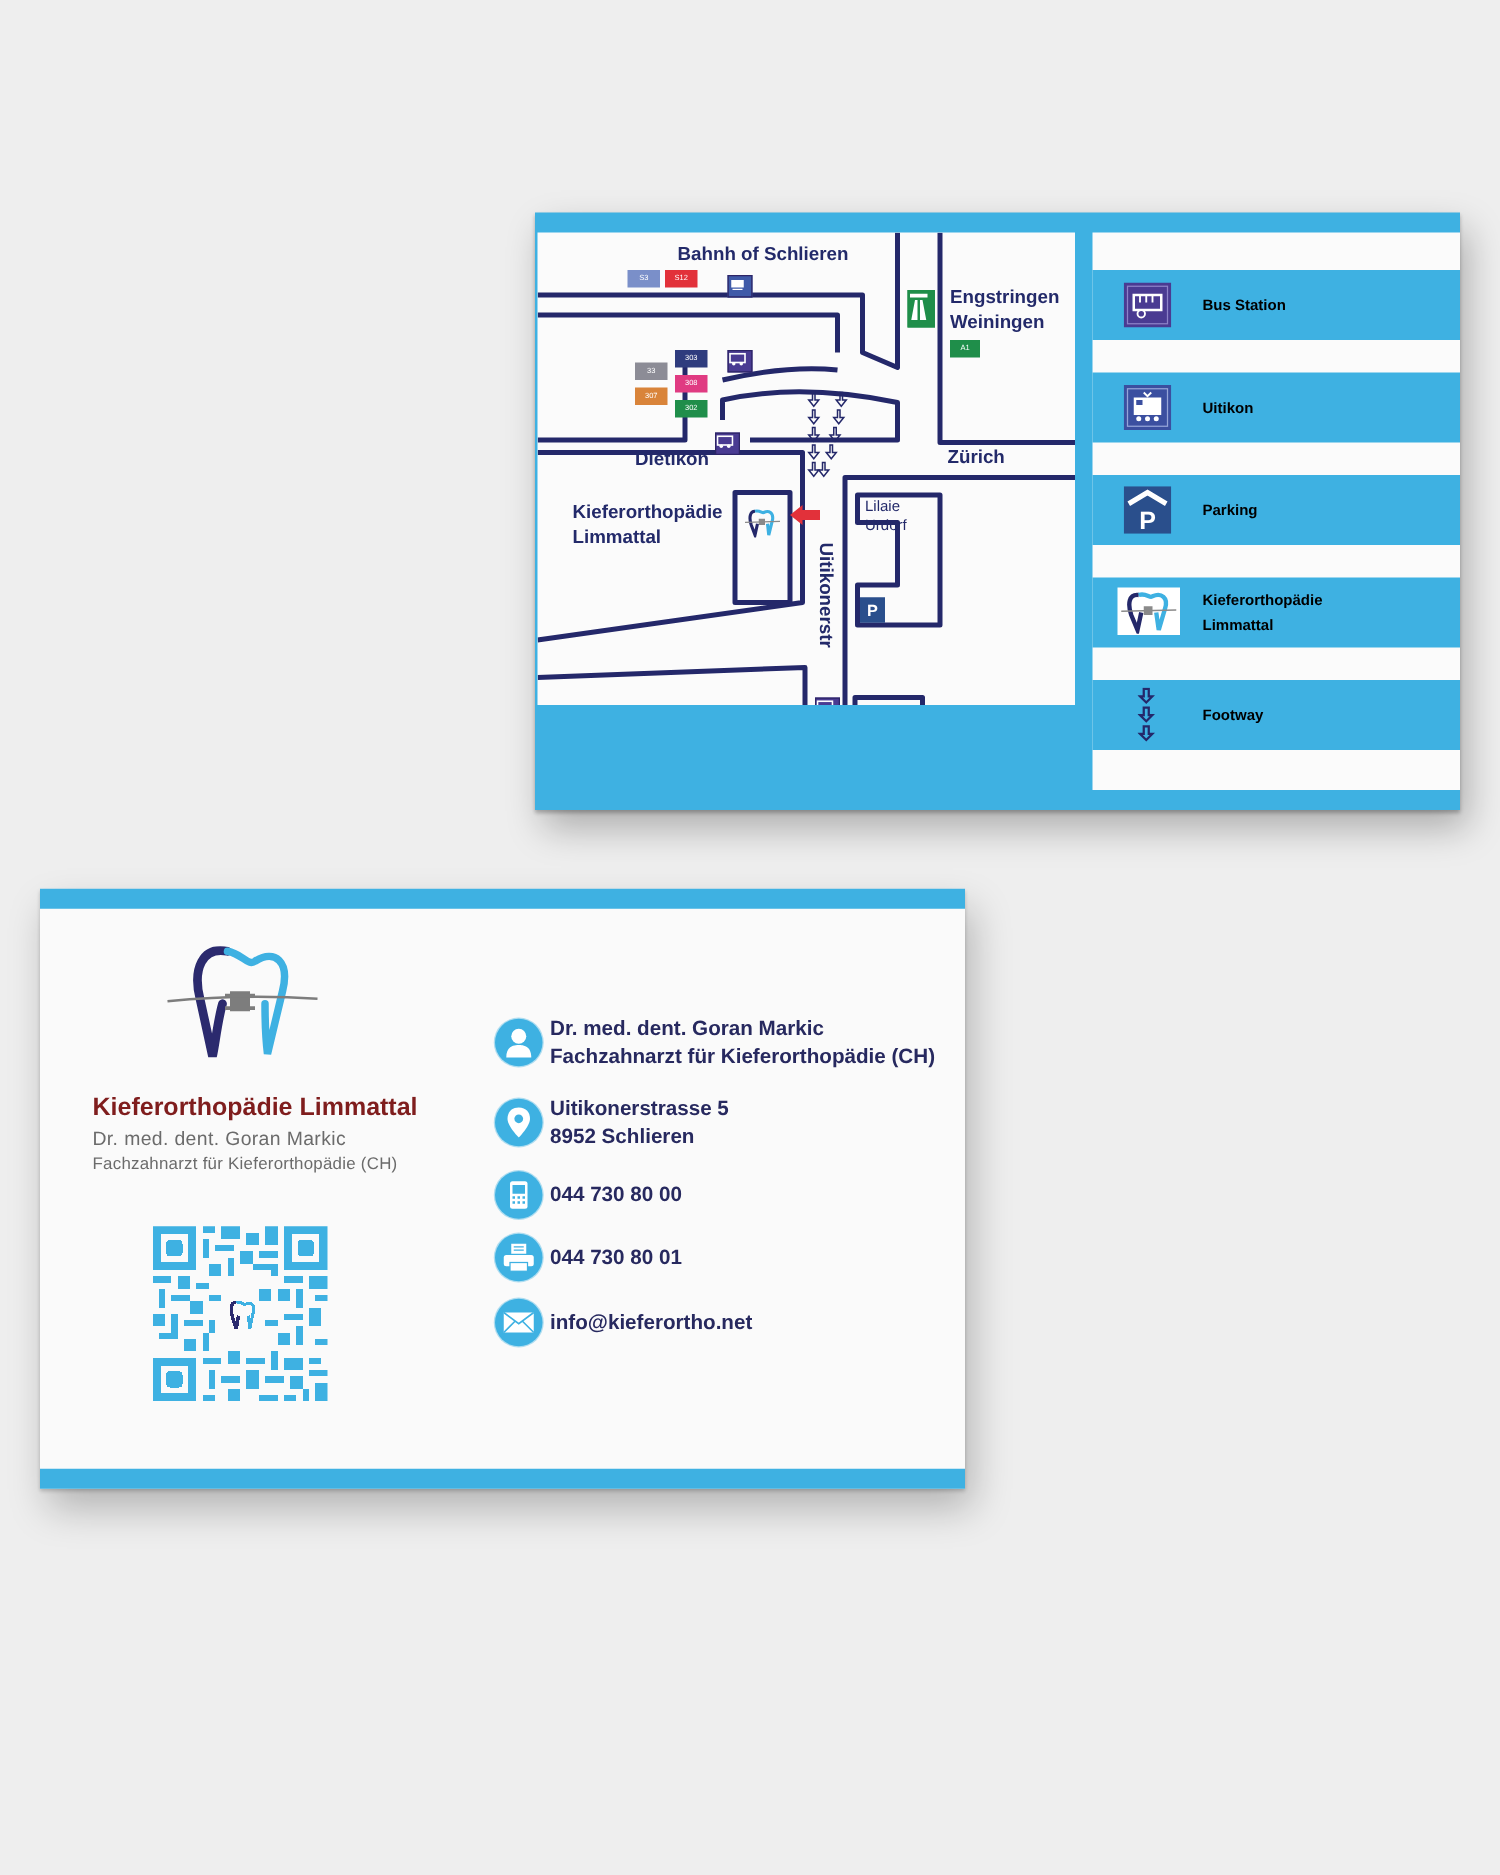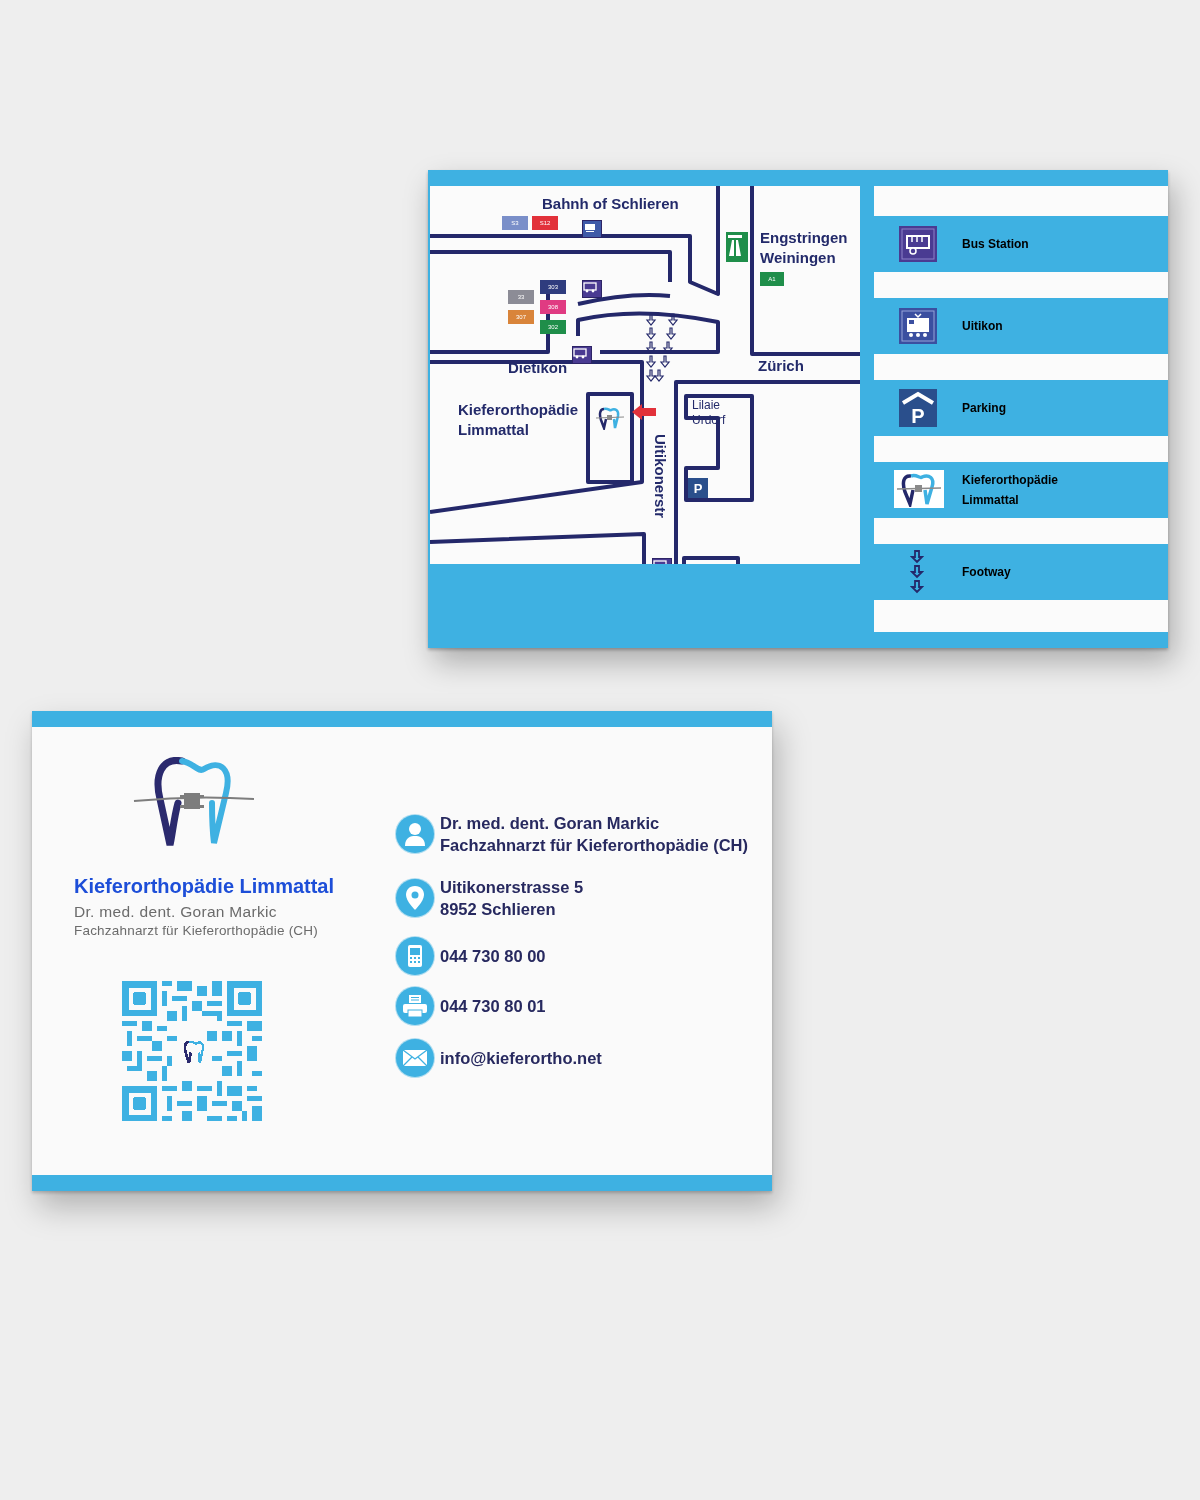--- a/index.html
+++ b/index.html
@@ -53,21 +53,21 @@
   #front-card {
     left:32px; top:711px; width:740px; height:480px;
     background:#fafafa;
     box-shadow: 6px 16px 30px rgba(0,0,0,0.25), 0 2px 3px rgba(0,0,0,0.2);
   }
   #front-top-bar { position:absolute; left:0; top:0; width:740px; height:16px; background:#3eb1e2; }
   #front-bottom-bar { position:absolute; left:0; bottom:0; width:740px; height:16px; background:#3eb1e2; }
   #logo-mark { position:absolute; left:100px; top:46px; width:124px; height:96px; }
   #company-name {
     position:absolute; left:42px; top:164px; font-size:20px; font-weight:bold;
-    color:#1d4ed8; white-space:nowrap;
+    color:#7f1d1d; white-space:nowrap;
   }
   #doctor-name {
     position:absolute; left:42px; top:192px; font-size:15.5px; color:#6b6b6b;
     white-space:nowrap; letter-spacing:0.3px;
   }
   #doctor-title {
     position:absolute; left:42px; top:212px; font-size:13.5px; color:#6b6b6b;
     white-space:nowrap; letter-spacing:0.2px;
   }
   #qr-code { position:absolute; left:90px; top:270px; width:140px; height:140px; }

